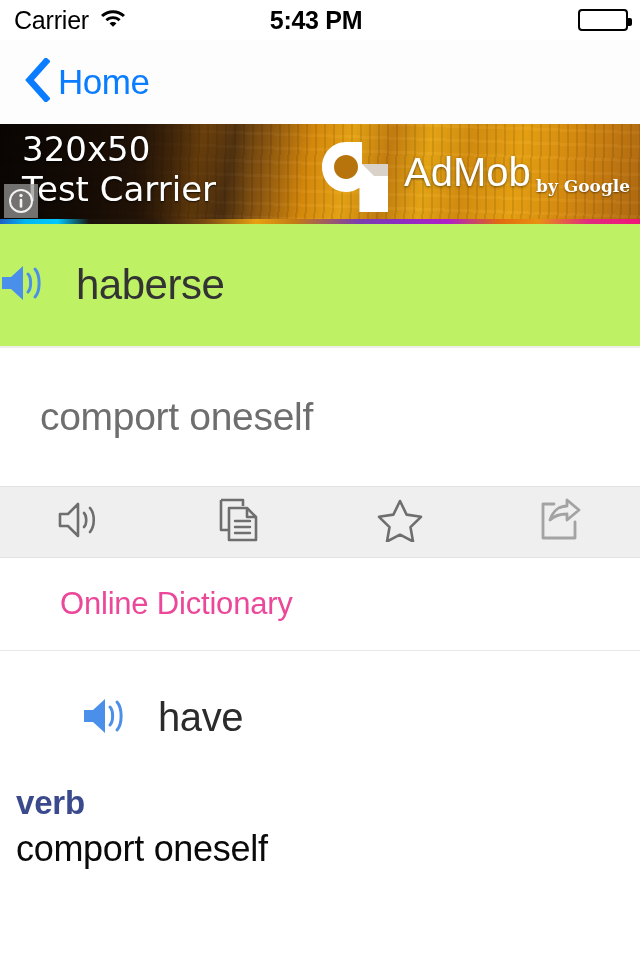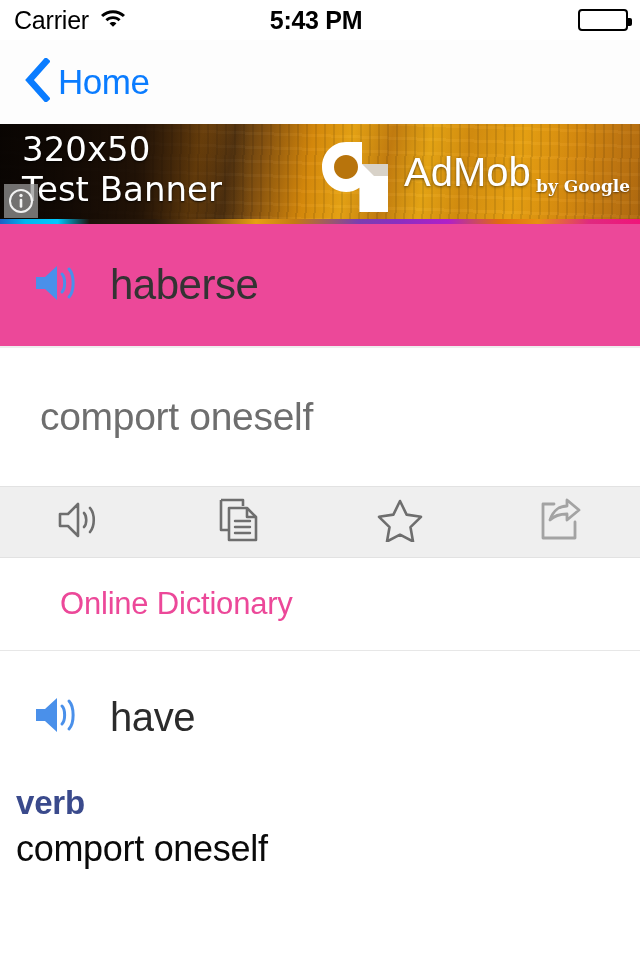--- a/index.html
+++ b/index.html
@@ -107,21 +107,21 @@
       #1d5fc4 0%, #00b7ef 4%, #00c8ff 9%,
       #1c120a 14%, #2a1a0c 24%, #7a4a12 32%,
       #e8a011 40%, #c47a12 46%, #7a3fb0 56%,
       #8a2fc0 62%, #b020c8 70%, #e06a10 78%,
       #e89010 84%, #e02a80 92%, #f0147a 100%);
   }
 
   
   .row-word {
     height: 122px; display: flex; align-items: center;
-    padding-left: 34px; background: #ec4899;
+    background: #bef264;
   }
   .row-word .word {
     font-size: 42px; color: #333333; letter-spacing: -0.5px;
     margin-left: 28px; font-weight: 400;
   }
   .hr { height: 1px; width: 100%; background: #e7e7e7; }
   .hr-soft { height: 2px; width: 100%; background: #eeeeee; }
 
   .row-meaning {
     height: 138px; display: flex; align-items: center;
@@ -148,22 +148,23 @@
   .row-link {
     height: 92px; display: flex; align-items: center;
     padding-left: 28px; background: #fff;
   }
   .row-link .link {
     font-size: 31px; color: #ec4899; letter-spacing: -0.2px; cursor: pointer; margin-left: 32px;
   }
 
   
   .def-word-row {
-    display: flex; align-items: flex-start;
+    display: flex; align-items: center;
     padding: 44px 0 0 34px;
+    margin-left: 48px;
   }
   .def-word-row .word2 {
     font-size: 40px; color: #2b2b2b; margin-left: 28px; letter-spacing: -0.4px;
   }
   .def-block { padding: 44px 0 0 16px; }
   .pos {
     font-size: 33px; font-weight: bold; color: #3a4a8c;
     letter-spacing: -0.2px;
   }
   .def-text {
@@ -204,21 +205,21 @@
       <span class="back-label">Home</span>
     </div>
   </div>
 
   <div class="ad-banner">
     <div class="ad-texture"></div>
     <div class="ad-dark-left"></div>
 
     <div class="ad-title">
       <span>320x50</span>
-      <span class="l2">Test Banner</span>
+      <span class="l2">Test Carrier</span>
     </div>
 
     <div class="ad-info">
       <svg width="26" height="26" viewBox="0 0 26 26">
         <circle cx="13" cy="13" r="11" fill="none" stroke="#f2f2f2" stroke-width="2"></circle>
         <circle cx="13" cy="7.5" r="1.7" fill="#f2f2f2"></circle>
         <rect x="11.7" y="10.8" width="2.6" height="9" rx="1.2" fill="#f2f2f2"></rect>
       </svg>
     </div>
 

